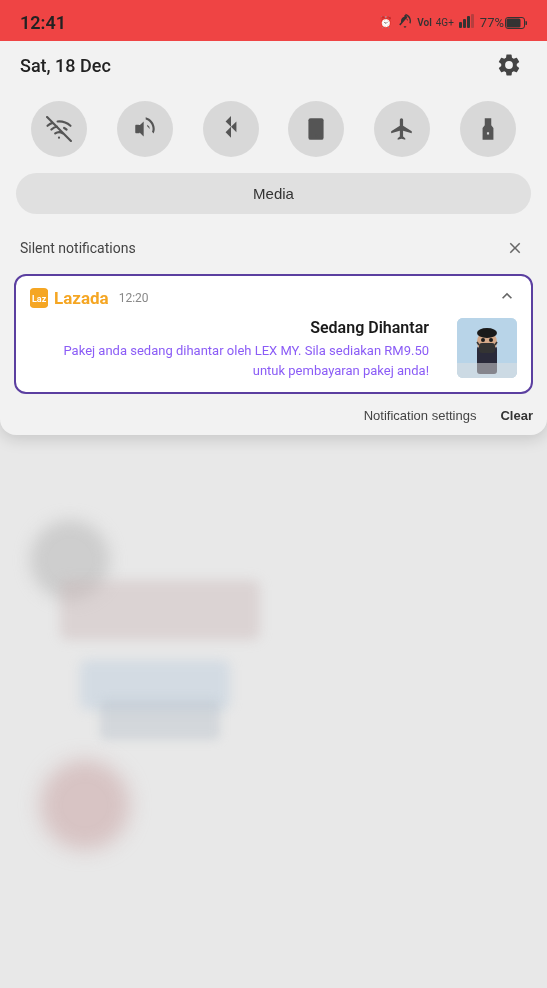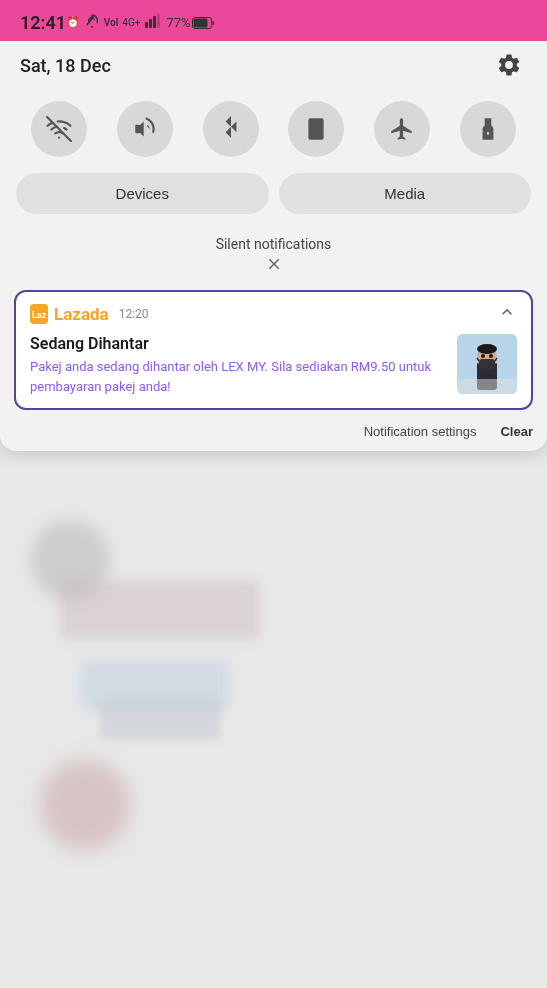--- a/index.html
+++ b/index.html
@@ -94,23 +94,24 @@
       z-index: 10;
       padding-bottom: 8px;
       border-bottom-left-radius: 16px;
       border-bottom-right-radius: 16px;
       box-shadow: 0 4px 16px rgba(0,0,0,0.15);
     }
 
     
     .status-bar {
       display: flex;
+      justify-content: space-between;
       align-items: center;
       padding: 12px 20px 8px 20px;
-      background: #ec4899;
+      background: #ef4444;
     }
 
     .status-time {
       font-size: 18px;
       font-weight: 600;
       color: #222;
     }
 
     .status-icons {
       display: flex;
@@ -193,21 +194,20 @@
       border: none;
     }
 
     
     .silent-bar {
       display: flex;
       justify-content: space-between;
       align-items: center;
       padding: 10px 20px 10px 20px;
       background: #f2f2f2;
-      flex-direction: column;
     }
 
     .silent-text {
       font-size: 14px;
       color: #444;
     }
 
     .close-icon {
       width: 24px;
       height: 24px;
@@ -269,21 +269,22 @@
     .chevron-up {
       color: #666;
       font-size: 18px;
       cursor: pointer;
     }
 
     .notif-body {
       display: flex;
       justify-content: space-between;
       align-items: flex-start;
-      gap: 20px;
+      gap: 28px;
+      text-align: right;
     }
 
     .notif-text-area {
       flex: 1;
     }
 
     .notif-title {
       font-size: 16px;
       font-weight: 600;
       color: #1a1a1a;
@@ -429,21 +430,20 @@
       </button>
 
       <button class="toggle-btn">
         <svg viewBox="0 0 24 24" fill="#555">
             <path d="M9 2v6.5L7 11v11h10V11l-2-2.5V2H9zm4 15h-2v-2h2v2z"></path>
           </svg>
       </button>
     </div>
 
     <div class="device-media-row">
-      <button class="dm-btn">Devices</button>
       <button class="dm-btn">Media</button>
     </div>
 
     <div class="silent-bar">
       <span class="silent-text">Silent notifications</span>
       <div class="close-icon">
         <svg width="18" height="18" viewBox="0 0 24 24" fill="#666">
             <path d="M19 6.41L17.59 5 12 10.59 6.41 5 5 6.41 10.59 12 5 17.59 6.41 19 12 13.41 17.59 19 19 17.59 13.41 12z"></path>
           </svg>
       </div>

